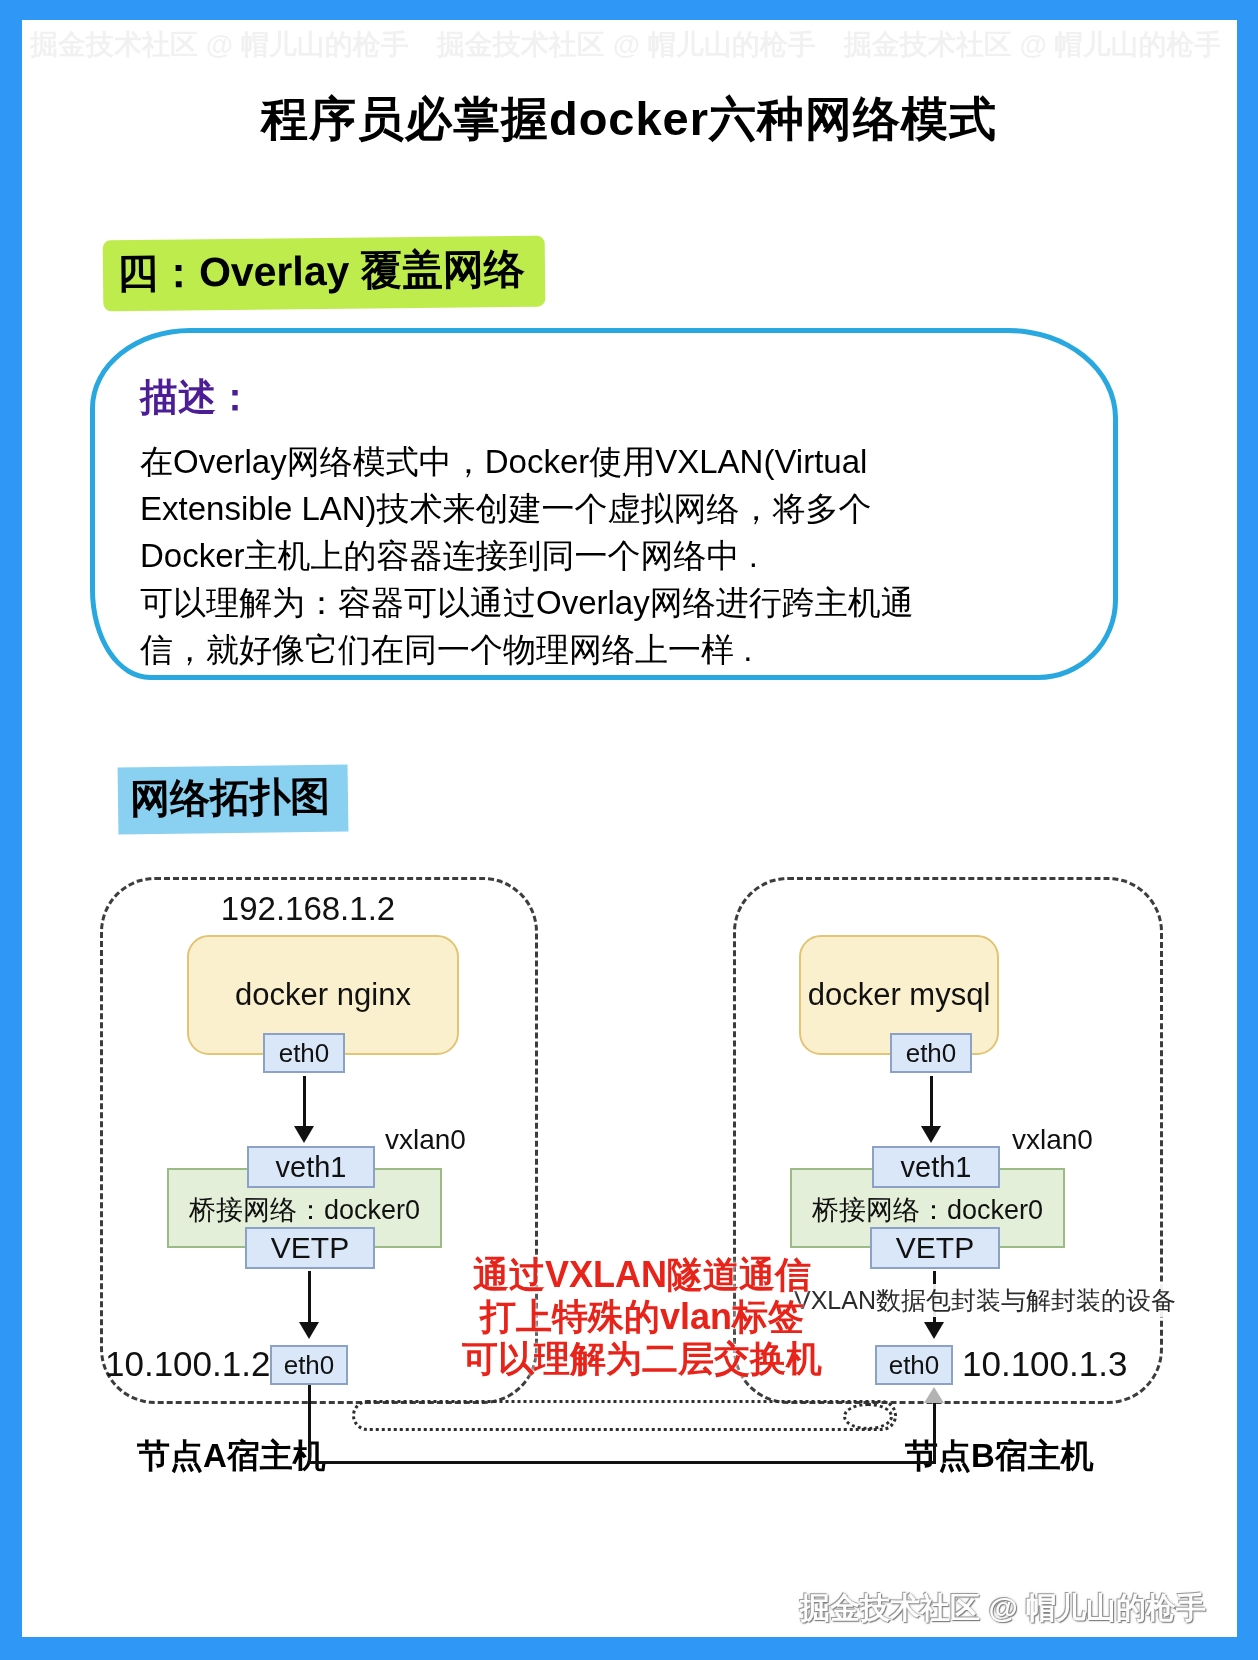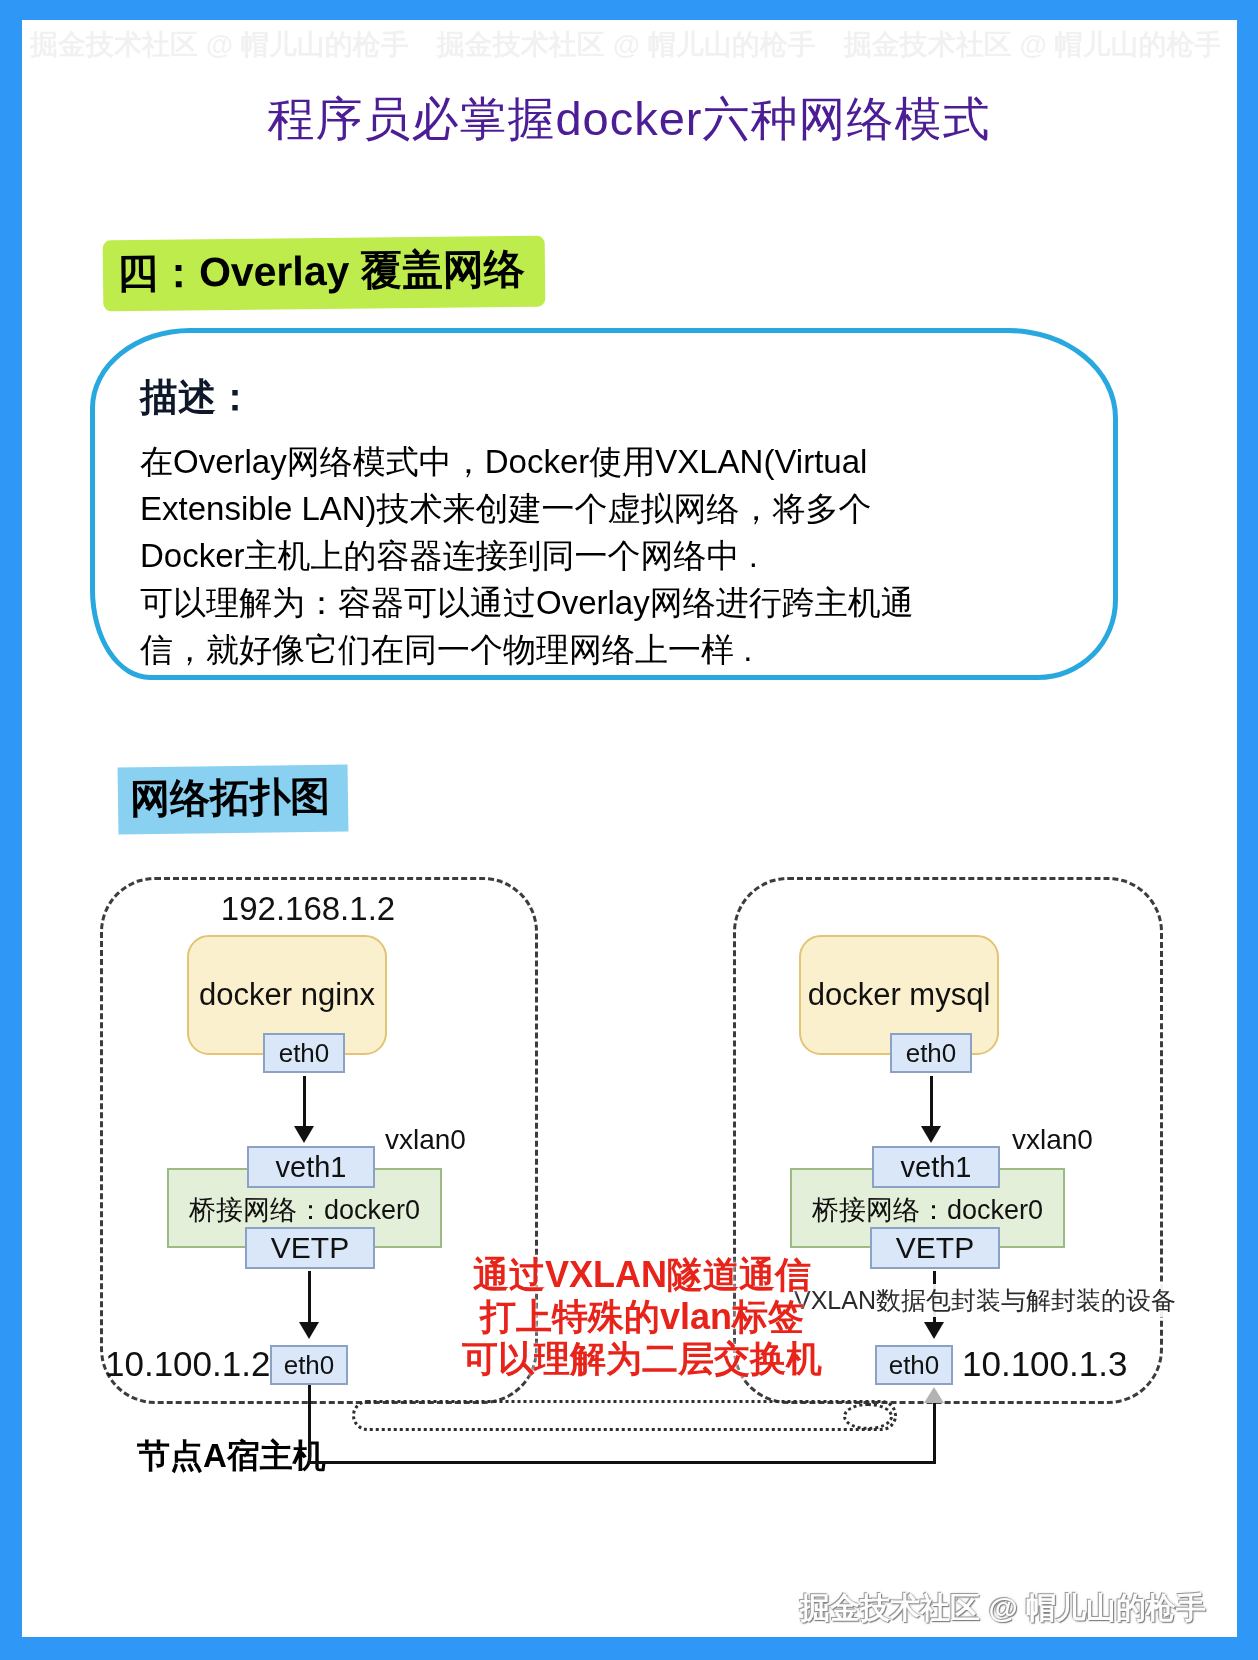--- a/index.html
+++ b/index.html
@@ -5,45 +5,45 @@
   html,body{margin:0;padding:0;}
   body{width:1258px;height:1660px;font-family:"Liberation Sans","DejaVu Sans",sans-serif;overflow:hidden;}
   .frame{position:relative;width:1258px;height:1660px;background:#2f97f5;}
   .card{position:absolute;left:22px;top:20px;width:1215px;height:1617px;background:#ffffff;}
   .layer{position:absolute;inset:0;}
   .abs{position:absolute;box-sizing:border-box;}
 
   .wm-band{left:30px;top:26px;width:1190px;height:36px;overflow:hidden;white-space:nowrap;
            font-size:28px;font-weight:700;color:#000;opacity:.05;}
 
-  .title{left:0;top:88px;width:100%;text-align:center;font-size:47px;font-weight:400;
-         color:#4c1d95;letter-spacing:1px;}
+  .title{left:0;top:88px;width:100%;text-align:center;font-size:47px;font-weight:700;
+         color:#000000;letter-spacing:1px;}
 
   .sec-head{left:103px;top:238px;background:#bdec4c;padding:6px 20px 10px 14px;border-radius:8px;
             font-size:41px;font-weight:900;color:#000;transform:rotate(-0.6deg);}
 
   .bubble{left:90px;top:328px;width:1028px;height:352px;background:#fff;border:5px solid #29a8e0;
           border-radius:100px 110px 80px 60px / 80px 90px 80px 90px;}
-  .desc-label{left:140px;top:372px;font-size:38px;font-weight:700;color:#0f172a;}
+  .desc-label{left:140px;top:372px;font-size:38px;font-weight:700;color:#4c1d95;}
   .desc-body{left:140px;top:430px;width:950px;font-size:33px;line-height:47px;color:#000;white-space:pre-line;margin-top:8px;}
 
   .topo-head{left:118px;top:766px;background:#8ad1f1;padding:4px 18px 8px 12px;
              font-size:40px;font-weight:900;color:#000;transform:rotate(-0.8deg);}
 
   .host{border:3px dashed #3c3c3c;border-radius:55px;}
   .host-a{left:100px;top:877px;width:438px;height:527px;}
   .host-b{left:733px;top:877px;width:430px;height:527px;}
 
   .ip-top{font-size:33px;color:#111;text-align:center;}
   .ip-a{left:89px;top:890px;width:438px;}
   .ip-b{left:733px;top:890px;width:430px;}
 
   .container-box{background:#fbf0cd;border:2px solid #e2c474;border-radius:22px;
                  display:flex;align-items:center;justify-content:center;font-size:31px;color:#111;z-index:1;}
-  .cont-a{left:187px;top:935px;width:200px;height:120px;}
+  .cont-a{left:187px;top:935px;width:272px;height:120px;}
   .cont-b{left:799px;top:935px;width:200px;height:120px;}
 
   .nic{background:#d9e7f8;border:2px solid #8ba2c6;display:flex;align-items:center;justify-content:center;
        font-size:26px;color:#111;z-index:3;}
   .eth-a1{left:263px;top:1033px;width:82px;height:40px;}
   .eth-b1{left:890px;top:1033px;width:82px;height:40px;}
   .veth-a{left:247px;top:1146px;width:128px;height:42px;font-size:29px;}
   .veth-b{left:872px;top:1146px;width:128px;height:42px;font-size:29px;}
   .vtep-a{left:245px;top:1227px;width:130px;height:42px;font-size:30px;}
   .vtep-b{left:870px;top:1227px;width:130px;height:42px;font-size:30px;}
@@ -152,20 +152,21 @@
     <div class="abs nic veth-b">veth1</div>
     <div class="abs vxlan-label vxlan-b">vxlan0</div>
     <div class="abs bridge-box bridge-b"></div>
     <div class="abs bridge-label bridge-label-b">桥接网络：docker0</div>
     <div class="abs nic vtep-b">VETP</div>
     <div class="abs vline arr-b2-line"></div>
     <div class="abs head-down arr-b2-head"></div>
     <div class="abs vtep-note">VXLAN数据包封装与解封装的设备</div>
     <div class="abs nic eth-b2">eth0</div>
     <div class="abs hostip hostip-b">10.100.1.3</div>
+    <div class="abs node-label node-b">节点B宿主机</div>
 
     <div class="abs conn-left"></div>
     <div class="abs conn-bottom"></div>
     <div class="abs conn-right"></div>
     <div class="abs gray-up-head"></div>
 
     <div class="abs tunnel"></div>
     <div class="abs tunnel-circle"></div>
 
     <div class="abs footer-credit">掘金技术社区 @ 帽儿山的枪手</div>

